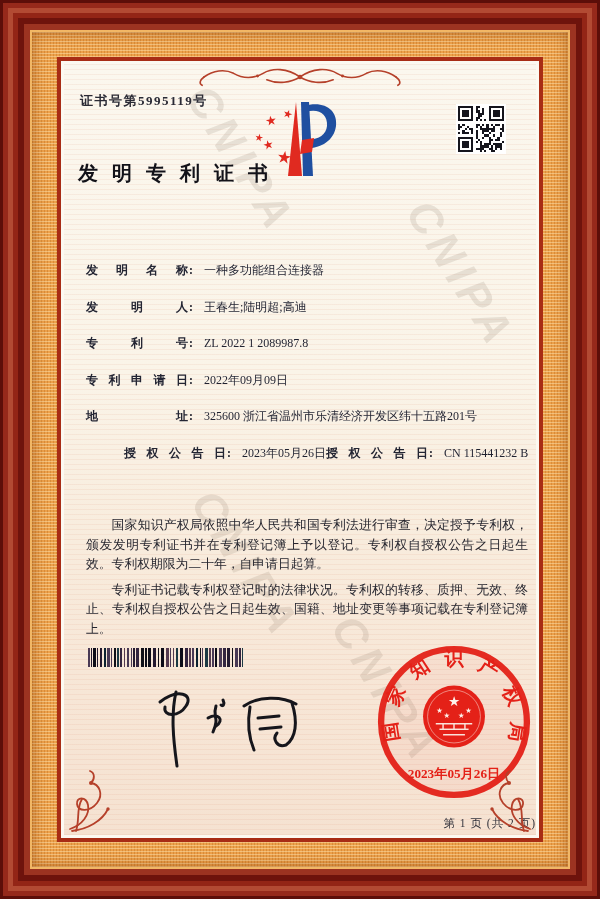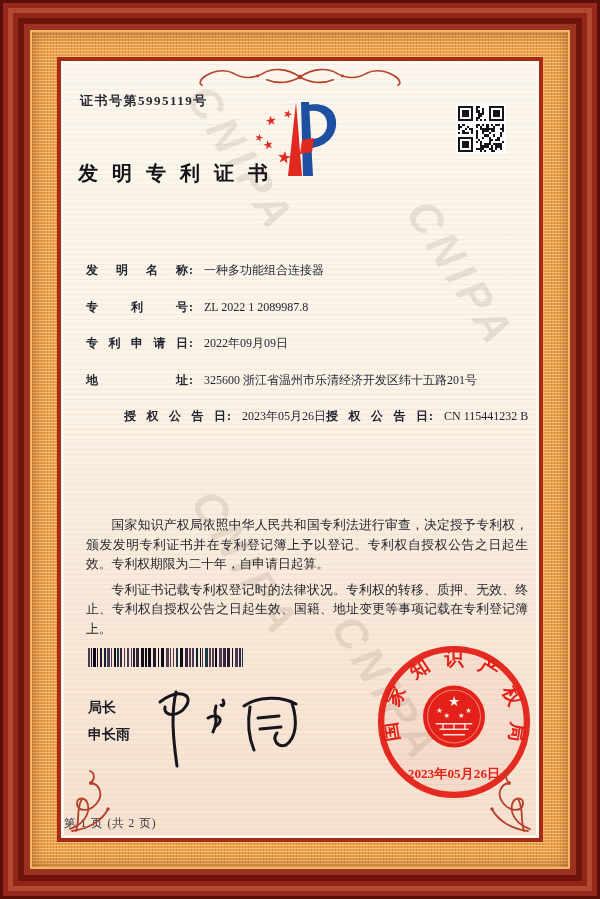--- a/index.html
+++ b/index.html
@@ -44,21 +44,21 @@
   .legal p{margin:0 0 6px 0;text-indent:2em;}
   
   .barcode{position:absolute;left:24px;top:584px;width:182px;height:19px;display:flex;align-items:stretch;}
   .barcode span{display:inline-block;height:100%;}
   
   .signer{position:absolute;left:24px;top:630px;font-family:"Liberation Sans","DejaVu Sans",sans-serif;
     font-size:14px;font-weight:700;color:#1d1d26;line-height:27px;}
   .sign-svg{position:absolute;left:82px;top:612px;width:184px;height:98px;}
   
   .seal{position:absolute;left:308px;top:576px;width:164px;height:164px;}
-  .footer{position:absolute;top:752px;width:100%;text-align:left;font-size:11.5px;color:#33333c;letter-spacing:1px;}
+  .footer{position:absolute;top:752px;width:100%;text-align:right;font-size:11.5px;color:#33333c;letter-spacing:1px;}
   .fl-top{position:absolute;top:1px;left:50%;transform:translateX(-50%);width:232px;height:24px;}
   .fl-corner{position:absolute;bottom:2px;width:72px;height:72px;}
   .fl-corner.left{left:2px;}
   .fl-corner.right{right:2px;transform:scaleX(-1);}
 </style>
 </head>
 <body>
 
 <div class="page">
   <div class="frame">
@@ -227,20 +227,23 @@
                 <rect x="2" y="16" width="3" height="3" fill="#15151d"></rect>
               </svg>
 
             <div class="title">发明专利证书</div>
 
             <div class="fields">
               <div class="frow">
                 <span class="flabel">发明名称</span><span class="fcolon">:</span><span class="fvalue">一种多功能组合连接器</span>
               </div>
               <div class="frow">
+                <span class="flabel">发明人</span><span class="fcolon">:</span><span class="fvalue">王春生;陆明超;高迪</span>
+              </div>
+              <div class="frow">
                 <span class="flabel">专利号</span><span class="fcolon">:</span><span class="fvalue">ZL 2022 1 2089987.8</span>
               </div>
               <div class="frow">
                 <span class="flabel">专利申请日</span><span class="fcolon">:</span><span class="fvalue">2022年09月09日</span>
               </div>
               <div class="frow">
                 <span class="flabel">地址</span><span class="fcolon">:</span><span class="fvalue">325600 浙江省温州市乐清经济开发区纬十五路201号</span>
               </div>
               <div class="frow double">
                 <span class="pair1">
@@ -297,24 +300,20 @@
                 <span style="width:2px;background:#0c0c18;margin-right:2px"></span>
                 <span style="width:3px;background:#4a3a55;margin-right:1px"></span>
                 <span style="width:3px;background:#33253f;margin-right:1px"></span>
                 <span style="width:3px;background:#241a30;margin-right:2px"></span>
                 <span style="width:1px;background:#101018;margin-right:2px"></span>
                 <span style="width:3px;background:#4a3a55;margin-right:1px"></span>
                 <span style="width:2px;background:#33253f;margin-right:1px"></span>
                 <span style="width:1px;background:#1d3a44;margin-right:1px"></span>
               </div>
 
-            <div class="signer">
-              <div>局长</div>
-              <div>申长雨</div>
-            </div>
 
             <svg class="sign-svg" viewBox="0 0 184 98">
               <g stroke="#16161c" stroke-width="3" fill="none" stroke-linecap="round" stroke-linejoin="round">
                 <path d="M30 16 C25 38 27 62 31 90"></path>
                 <path d="M14 26 C32 12 48 18 40 30 C33 41 17 41 19 31"></path>
                 <path d="M70 30 C66 42 74 40 67 56"></path>
                 <path d="M62 42 C72 36 79 44 70 50"></path>
                 <path d="M77 24 C79 28 77 31 75 29"></path>
                 <path d="M98 30 C112 20 136 20 150 28"></path>
                 <path d="M104 31 C101 48 103 62 108 74"></path>

